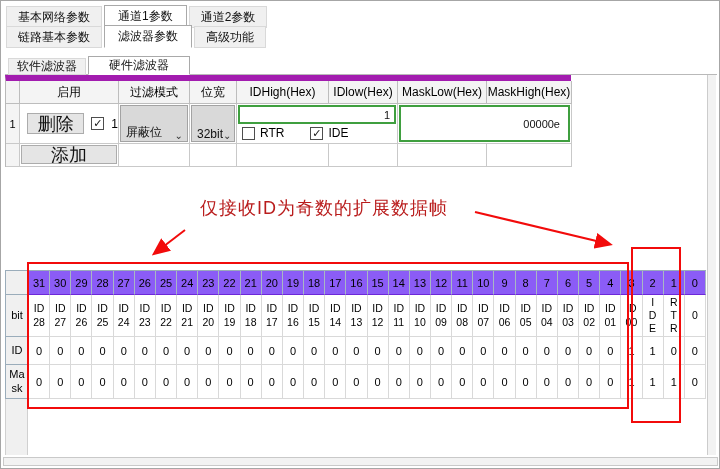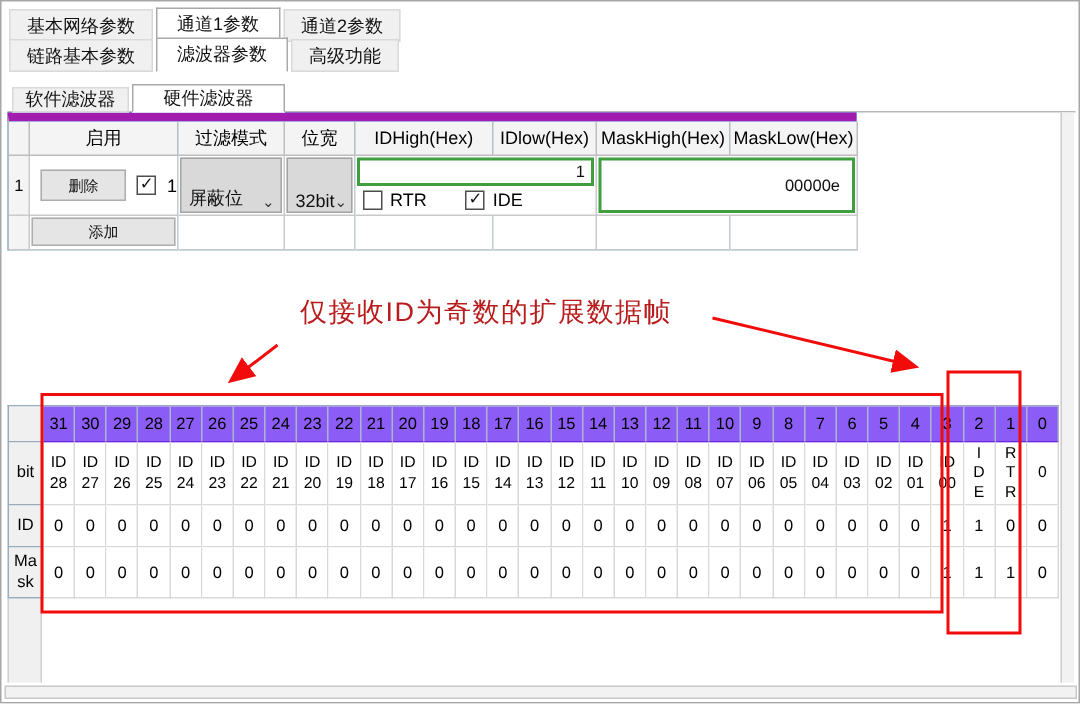--- a/index.html
+++ b/index.html
@@ -34,21 +34,21 @@
     grid-template-rows:23px 40px 23px;
     background:#0ea5e9; border-top:6px solid #a21caf; border-left:1px solid #b9b9b9;
     font-size:12px;
   }
   .fcell { border-right:1px solid #c9c9c9; border-bottom:1px solid #c9c9c9; position:relative; background:#fff; }
   .fhead { background:#f4f4f4; border-right:1px solid #bdbdbd; border-bottom:1px solid #bdbdbd;
            display:flex; align-items:center; justify-content:center; color:#000; }
   .rowhdr { background:#f4f4f4; display:flex; align-items:center; justify-content:center; font-size:11px; }
   .enable-cell { display:flex; align-items:center; padding-left:7px; gap:7px; }
   .btn {
-    background:#e5e5e5; border:1px solid #acacac; font-size:10px; color:#111;
+    background:#e5e5e5; border:1px solid #acacac; font-size:18px; color:#111;
     display:flex; align-items:center; justify-content:center; cursor:default;
   }
   .btn-del { width:72px; height:21px; }
   .btn-add { width:96px; height:19px; margin:1px auto; }
   .cb {
     width:13px; height:13px; background:#fff; border:1px solid #4d4d4d;
     display:inline-flex; align-items:center; justify-content:center;
     font-size:11px; line-height:1; color:#101010; flex:none;
   }
   .cb.checked::after { content:"\2713"; }
@@ -124,22 +124,22 @@
   <div class="content-top-line"></div>
 
   <div class="filter-table">
 
     <div class="fhead"></div>
     <div class="fhead">启用</div>
     <div class="fhead">过滤模式</div>
     <div class="fhead">位宽</div>
     <div class="fhead">IDHigh(Hex)</div>
     <div class="fhead">IDlow(Hex)</div>
+    <div class="fhead">MaskLow(Hex)</div>
     <div class="fhead">MaskHigh(Hex)</div>
-    <div class="fhead">MaskLow(Hex)</div>
 
     <div class="fcell rowhdr">1</div>
     <div class="fcell enable-cell">
       <div class="btn btn-del">删除</div>
       <span class="cb checked"></span>
       <span>1</span>
     </div>
     <div class="fcell combo-cell">
       <div class="combo">
         <span>屏蔽位</span>

